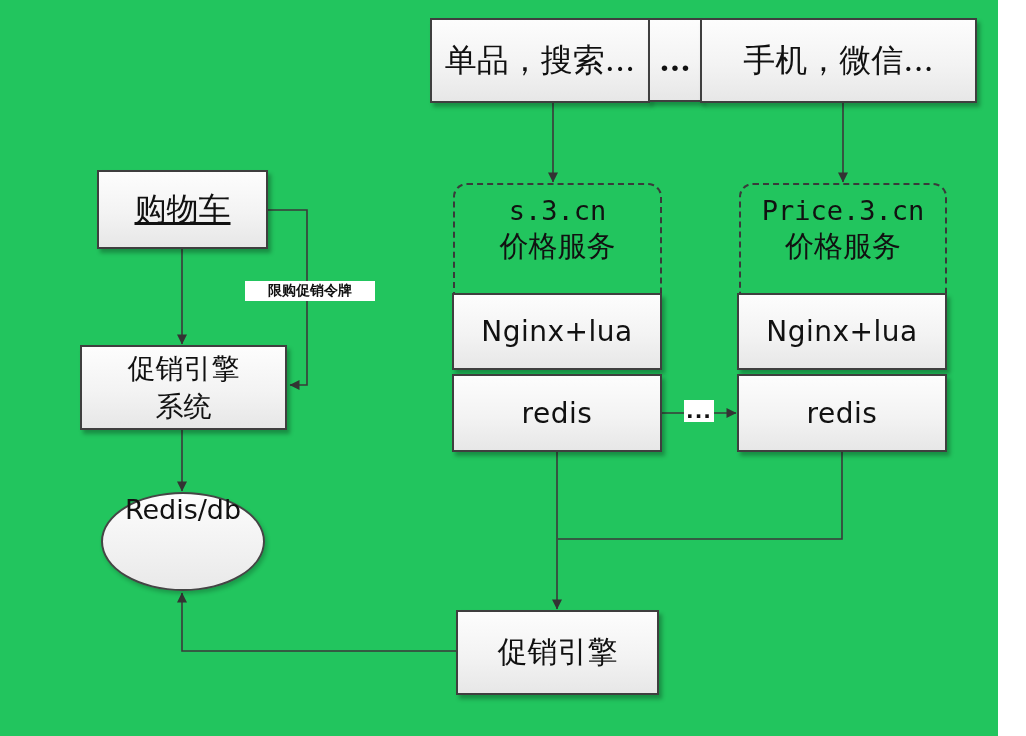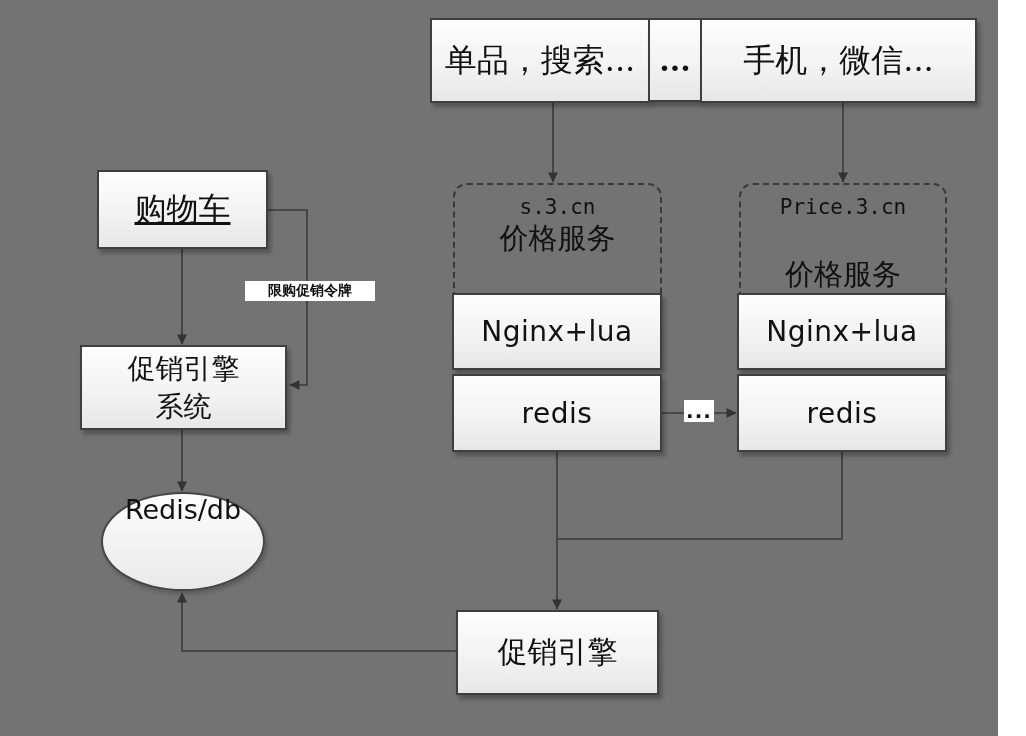--- a/index.html
+++ b/index.html
@@ -1,17 +1,17 @@
 <!DOCTYPE html>
 <html><head>
 <meta charset="utf-8">
 <style>
   html,body{margin:0;padding:0;background:#ffffff;}
   .canvas{
-    position:relative;width:998px;height:736px;background:#737373;
+    position:relative;width:998px;height:736px;background:#22c55e;
     overflow:hidden;color:#111;
     font-family:"DejaVu Sans","Liberation Sans",sans-serif;
   }
   .node{
     position:absolute;box-sizing:border-box;
     border:2px solid #3f3f3f;
     background:linear-gradient(180deg,#fdfdfd 0%,#f3f3f3 55%,#e7e7e7 100%);
     box-shadow:3px 4px 4px rgba(0,0,0,0.28);
     display:flex;align-items:center;justify-content:center;
     text-align:center;z-index:2;
@@ -25,21 +25,21 @@
     box-shadow:2px 3px 4px rgba(0,0,0,0.22);
     display:flex;align-items:flex-start;justify-content:center;z-index:2;
   }
   .dashed{
     position:absolute;box-sizing:border-box;
     border:2px dashed #3a3a3a;border-bottom:none;
     border-radius:14px 14px 0 0;
     display:flex;flex-direction:column;align-items:center;
     padding-top:9px;z-index:2;background:transparent;
   }
-  .dashed .t1{font-size:21px;line-height:1.25;text-align:right;}
+  .dashed .t1{font-size:27px;line-height:1.25;text-align:right;}
   .dashed .t2{font-size:29px;line-height:1.25;}
   .big-serif{font-size:32px;line-height:1.2;}
   .bold-sans{font-weight:400;font-size:28px;letter-spacing:0.5px;}
   .edge-label{
     position:absolute;background:#ffffff;z-index:3;
     display:flex;align-items:center;justify-content:center;text-align:center;
   }
   #connectors{position:absolute;left:0;top:0;z-index:1;}
   .two-line{line-height:1.35;font-size:28px;}
 </style>
@@ -96,21 +96,21 @@
     <div class="t1 mono">s.3.cn</div>
     <div class="t2 cjk">价格服务</div>
   </div>
   <div class="node bold-sans" style="left:452px;top:293px;width:210px;height:77px;">
     <span>Nginx+lua</span>
   </div>
   <div class="node bold-sans" style="left:452px;top:374px;width:210px;height:78px;">
     <span>redis</span>
   </div>
 
-  <div class="dashed" style="left:739px;top:183px;width:208px;height:112px;gap:36px;">
+  <div class="dashed" style="left:739px;top:183px;width:208px;height:112px;">
     <div class="t1 mono">Price.3.cn</div>
     <div class="t2 cjk">价格服务</div>
   </div>
   <div class="node bold-sans" style="left:737px;top:293px;width:210px;height:77px;">
     <span>Nginx+lua</span>
   </div>
   <div class="node bold-sans" style="left:737px;top:374px;width:210px;height:78px;">
     <span>redis</span>
   </div>
 

